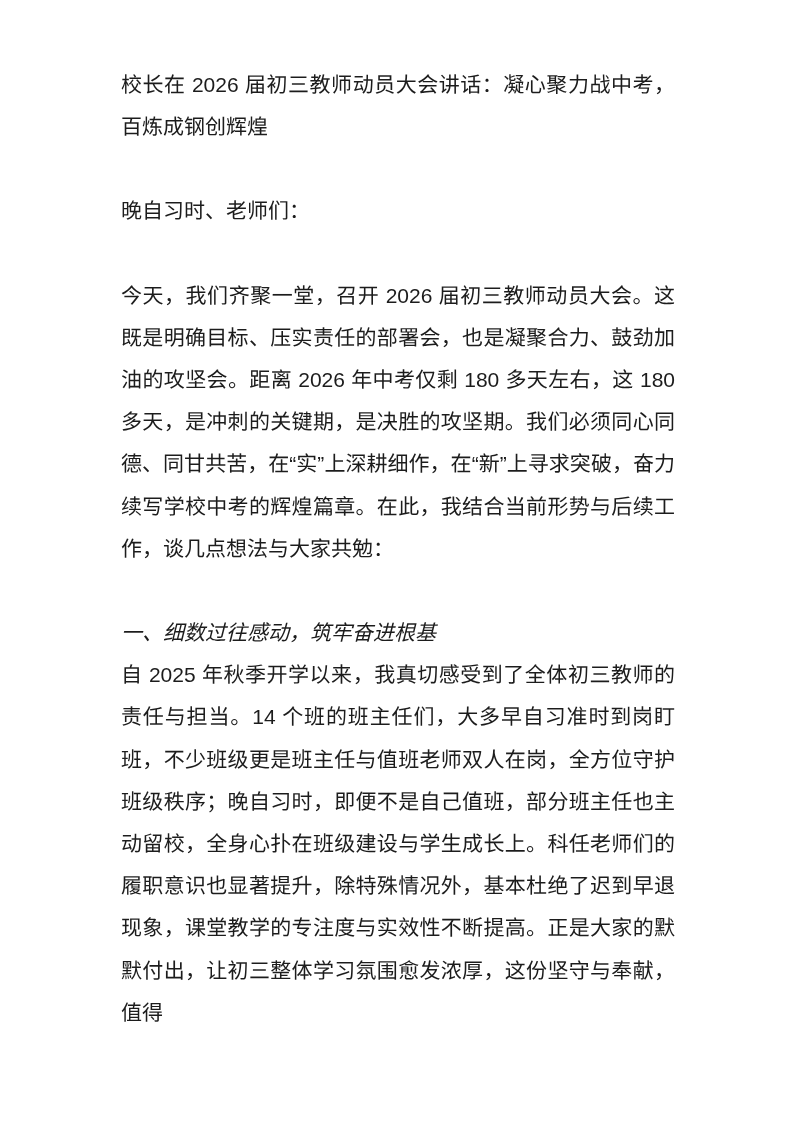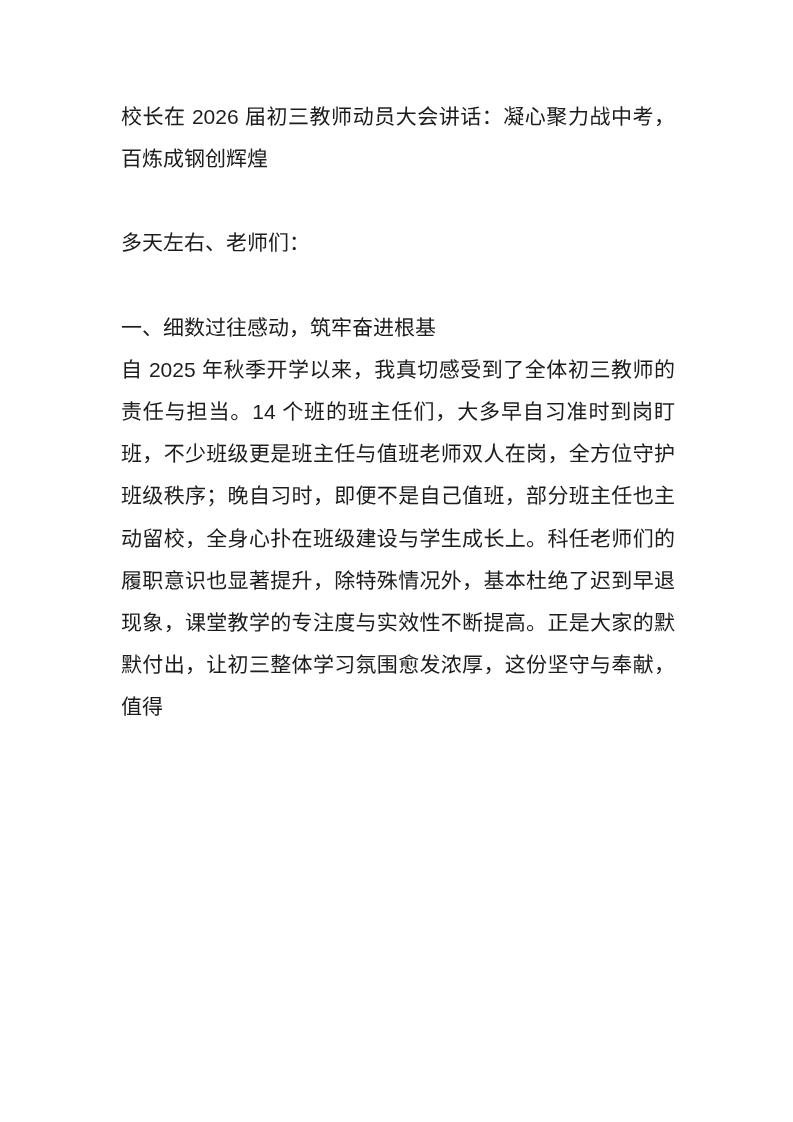--- a/index.html
+++ b/index.html
@@ -7,44 +7,46 @@
     padding: 0;
     background: #ffffff;
   }
   .page {
     position: relative;
     width: 793px;
     height: 1122px;
     box-sizing: border-box;
     background: #ffffff;
     overflow: hidden;
-    padding: 96px 118px 0 121px;
+    padding: 64px 118px 0 121px;
     font-family: "Liberation Sans", "DejaVu Sans", sans-serif;
     font-size: 21px;
     line-height: 42.2px;
     color: #1c1c1c;
     text-align: justify;
     text-justify: inter-ideograph;
     word-break: break-all;
   }
   .page .blk {
     margin: 0 0 42px 0;
     padding: 0;
     font-weight: normal;
     font-size: 21px;
     line-height: 42.2px;
   }
   .page .heading {
     margin-bottom: 0;
+    font-style: italic;
   }
   .page .last {
     margin-bottom: 0;
   }
 </style>
 </head>
 <body>
 
 <div class="page">
   <h1 class="blk">校长在 2026 届初三教师动员大会讲话：凝心聚力战中考，百炼成钢创辉煌</h1>
-  <p class="blk">多天左右、老师们：</p>
+  <p class="blk">晚自习时、老师们：</p>
+  <p class="blk">今天，我们齐聚一堂，召开 2026 届初三教师动员大会。这既是明确目标、压实责任的部署会，也是凝聚合力、鼓劲加油的攻坚会。距离 2026 年中考仅剩 180 多天左右，这 180 多天，是冲刺的关键期，是决胜的攻坚期。我们必须同心同德、同甘共苦，在“实”上深耕细作，在“新”上寻求突破，奋力续写学校中考的辉煌篇章。在此，我结合当前形势与后续工作，谈几点想法与大家共勉：</p>
   <h2 class="blk heading">一、细数过往感动，筑牢奋进根基</h2>
   <p class="blk last">自 2025 年秋季开学以来，我真切感受到了全体初三教师的责任与担当。14 个班的班主任们，大多早自习准时到岗盯班，不少班级更是班主任与值班老师双人在岗，全方位守护班级秩序；晚自习时，即便不是自己值班，部分班主任也主动留校，全身心扑在班级建设与学生成长上。科任老师们的履职意识也显著提升，除特殊情况外，基本杜绝了迟到早退现象，课堂教学的专注度与实效性不断提高。正是大家的默默付出，让初三整体学习氛围愈发浓厚，这份坚守与奉献，值得</p>
 </div>
 
 </body></html>

